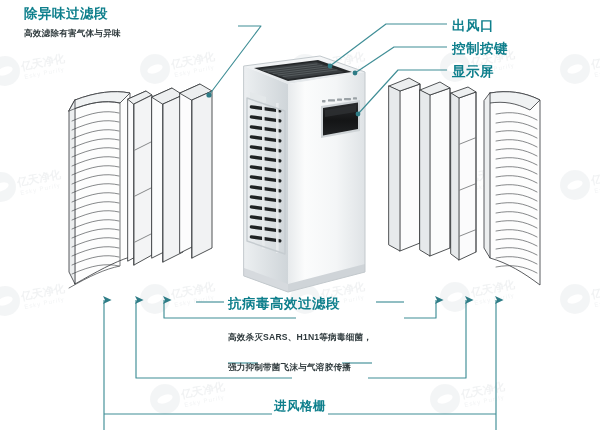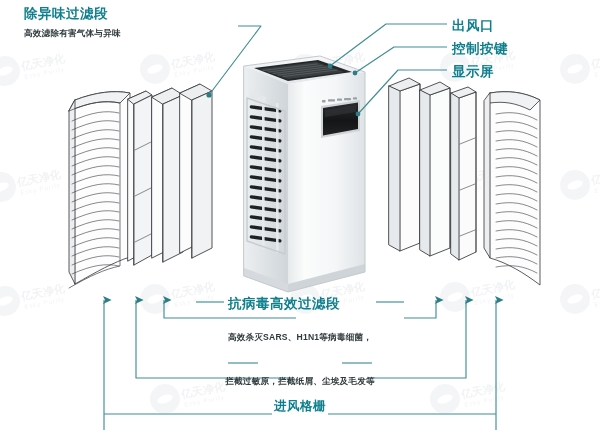--- a/index.html
+++ b/index.html
@@ -447,24 +447,24 @@
       <div class="c-title">控制按键</div>
     </div>
 
     <div class="callout ta-left" id="co-display">
       <div class="c-title">显示屏</div>
     </div>
 
     <div class="callout ta-center" id="co-antivirus">
       <div class="c-title">抗病毒高效过滤段</div>
       <div class="c-sub">高效杀灭SARS、H1N1等病毒细菌，</div>
+      <div class="c-sub">强力抑制带菌飞沫与气溶胶传播</div>
     </div>
 
     <div class="callout ta-center" id="co-primary">
-      <div class="c-sub">拦截过敏原，拦截纸屑、尘埃及毛发等</div>
     </div>
 
     <div class="callout ta-center" id="co-intake">
       <div class="c-title small">进风格栅</div>
     </div>
   </div>
 
 </div>
 
 </body></html>

